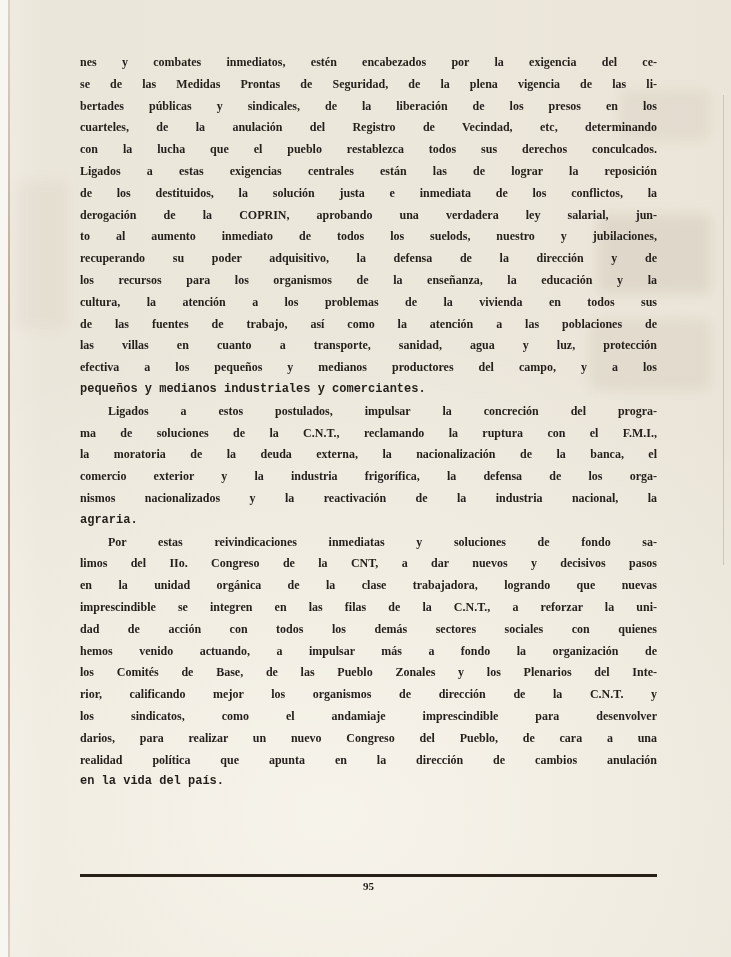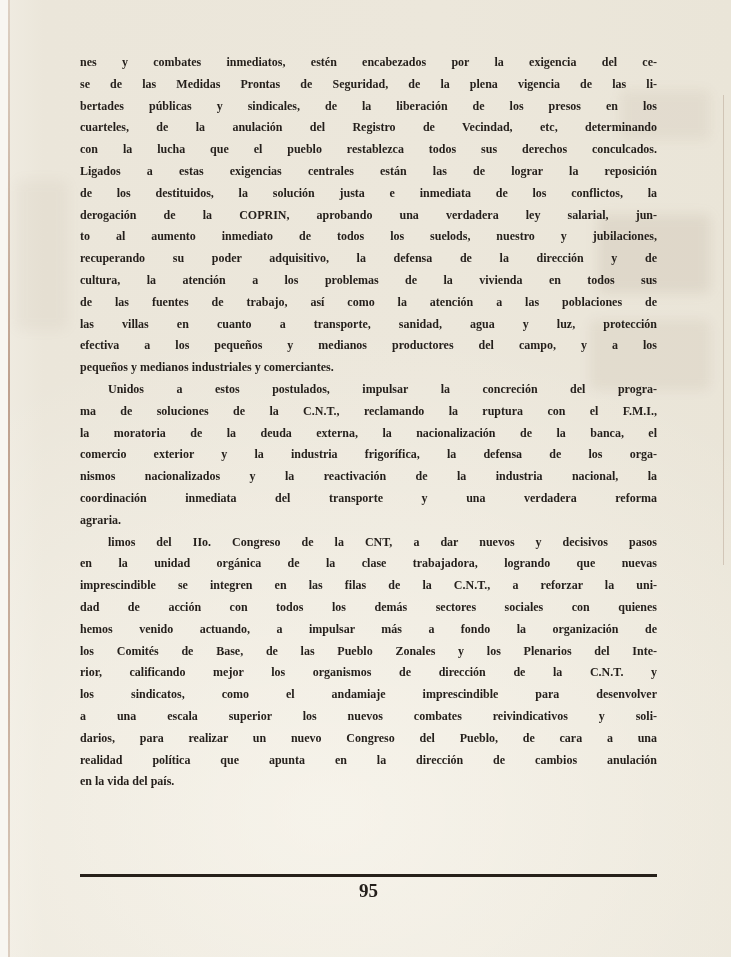--- a/index.html
+++ b/index.html
@@ -44,34 +44,34 @@
   .text-block {
     position: absolute;
     left: 80px; top: 52px; width: 577px;
     color: #241f1b;
     font-size: 12px;
     line-height: 21.8px;
     font-weight: 700;
   }
   .para { margin: 0; }
   .line { text-align: justify; text-align-last: justify; }
-  .line.last { text-align-last: left; }
+  .line.last { text-align-last: left; font-family: Liberation Mono, monospace; }
   .para.indent .line:first-child { text-indent: 28px; }
 
   .footer {
     position: absolute; left: 80px; top: 874px; width: 577px;
   }
   .rule {
     width: 577px; height: 3px;
     background: #262019;
   }
   .page-num {
     margin-top: 3px;
     text-align: center;
-    font-size: 19px;
+    font-size: 11px;
     font-weight: 700;
     color: #241f1b;
   }
 </style>
 </head>
 <body>
 
 <div class="scan">
   <div class="edge-left"></div>
   <div class="edge-line-left"></div>
@@ -86,45 +86,45 @@
         <div class="line">nes y combates inmediatos, estén encabezados por la exigencia del ce-</div>
         <div class="line">se de las Medidas Prontas de Seguridad, de la plena vigencia de las li-</div>
         <div class="line">bertades públicas y sindicales, de la liberación de los presos en los</div>
         <div class="line">cuarteles, de la anulación del Registro de Vecindad, etc, determinando</div>
         <div class="line">con la lucha que el pueblo restablezca todos sus derechos conculcados.</div>
         <div class="line">Ligados a estas exigencias centrales están las de lograr la reposición</div>
         <div class="line">de los destituidos, la solución justa e inmediata de los conflictos, la</div>
         <div class="line">derogación de la COPRIN, aprobando una verdadera ley salarial, jun-</div>
         <div class="line">to al aumento inmediato de todos los suelods, nuestro y jubilaciones,</div>
         <div class="line">recuperando su poder adquisitivo, la defensa de la dirección y de</div>
+        <div class="line">los recursos para los organismos de la enseñanza, la educación y la</div>
         <div class="line">cultura, la atención a los problemas de la vivienda en todos sus</div>
         <div class="line">de las fuentes de trabajo, así como la atención a las poblaciones de</div>
         <div class="line">las villas en cuanto a transporte, sanidad, agua y luz, protección</div>
         <div class="line">efectiva a los pequeños y medianos productores del campo, y a los</div>
         <div class="line last">pequeños y medianos industriales y comerciantes.</div>
       </div>
       <div class="para indent">
-        <div class="line">Unidos a estos postulados, impulsar la concreción del progra-</div>
+        <div class="line">Ligados a estos postulados, impulsar la concreción del progra-</div>
         <div class="line">ma de soluciones de la C.N.T., reclamando la ruptura con el F.M.I.,</div>
         <div class="line">la moratoria de la deuda externa, la nacionalización de la banca, el</div>
         <div class="line">comercio exterior y la industria frigorífica, la defensa de los orga-</div>
         <div class="line">nismos nacionalizados y la reactivación de la industria nacional, la</div>
-        <div class="line">coordinación inmediata del transporte y una verdadera reforma</div>
         <div class="line last">agraria.</div>
       </div>
       <div class="para indent">
+        <div class="line">Por estas reivindicaciones inmediatas y soluciones de fondo sa-</div>
         <div class="line">limos del IIo. Congreso de la CNT, a dar nuevos y decisivos pasos</div>
         <div class="line">en la unidad orgánica de la clase trabajadora, logrando que nuevas</div>
         <div class="line">imprescindible se integren en las filas de la C.N.T., a reforzar la uni-</div>
         <div class="line">dad de acción con todos los demás sectores sociales con quienes</div>
         <div class="line">hemos venido actuando, a impulsar más a fondo la organización de</div>
         <div class="line">los Comités de Base, de las Pueblo Zonales y los Plenarios del Inte-</div>
         <div class="line">rior, calificando mejor los organismos de dirección de la C.N.T. y</div>
         <div class="line">los sindicatos, como el andamiaje imprescindible para desenvolver</div>
-        <div class="line">a una escala superior los nuevos combates reivindicativos y soli-</div>
         <div class="line">darios, para realizar un nuevo Congreso del Pueblo, de cara a una</div>
         <div class="line">realidad política que apunta en la dirección de cambios anulación</div>
         <div class="line last">en la vida del país.</div>
       </div>
     </div>
 
   <div class="footer">
     <div class="rule"></div>
     <div class="page-num">95</div>
   </div>

